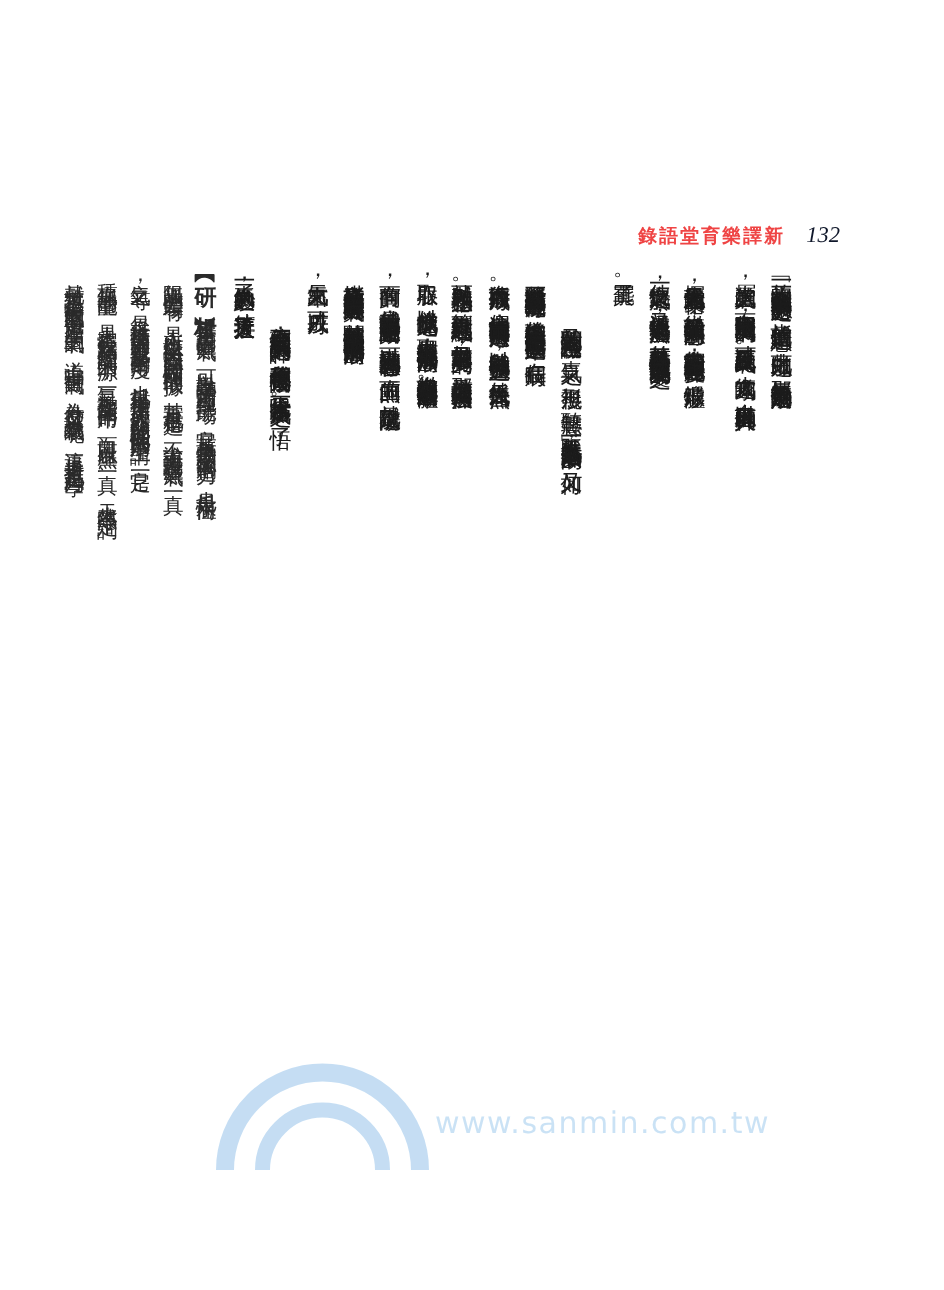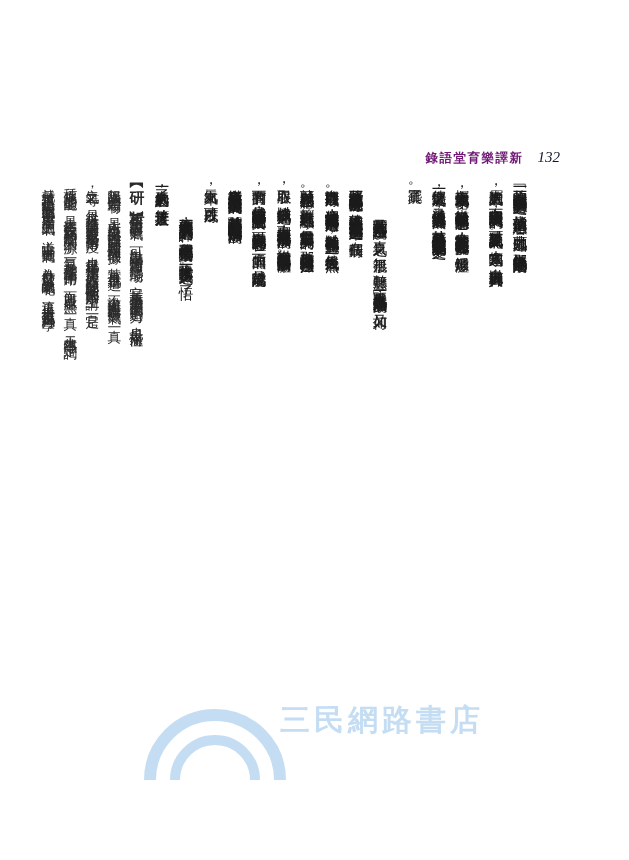--- a/index.html
+++ b/index.html
@@ -4,21 +4,21 @@
 <style>
   html, body { margin:0; padding:0; }
   body {
     width:629px; height:860px; background:#ffffff; position:relative; overflow:hidden;
     font-family:"DejaVu Serif","Liberation Serif",serif; color:#1a1a1a;
   }
   .header {
     position:absolute; top:149px; left:380px; width:180px; height:22px;
     display:flex; align-items:baseline; justify-content:flex-end; gap:14px;
   }
-  .header .title { font-size:12.5px; font-weight:bold; letter-spacing:1.5px; color:#701a75; }
+  .header .title { font-size:12.5px; font-weight:bold; letter-spacing:1.5px; color:#ef4444; }
   .header .page { font-size:15px; font-style:italic; color:#0f172a; font-family:"Liberation Serif",serif; }
   .col {
     position:absolute; top:178px; height:630px;
     writing-mode:vertical-rl; text-orientation:upright;
     white-space:nowrap; overflow:hidden;
   }
   .col.main { font-size:14.6px; line-height:20px; width:20px; letter-spacing:0.55px; color:#1c1c1c; }
   .col.comment { font-size:13.8px; line-height:18px; width:18px; letter-spacing:1.9px; color:#2a2a2a; font-family:"DejaVu Sans","Liberation Sans",sans-serif; font-weight:300; }
   .col.indent { padding-top:29px; }
   .label-bold { font-weight:bold; font-size:15px; }
@@ -68,14 +68,14 @@
 <div class="col comment" style="left:106px">無限的整體場有，是人所以誕生又所以回歸的超越性的依據，其實也就是道。不說道而說為虛無一氣、真一</div>
 <div class="col comment" style="left:84px">之氣等，是從丹道修煉的更直觀更形象的角度，也就是從道作用於人體所顯發的功能性的妙用上講，它是一</div>
 <div class="col comment" style="left:62px">種無形的能量，是人體後天精氣神的統一的本源。氣是一種能量的作用，而貫以虛無、真一、天然等限定詞，</div>
 <div class="col comment" style="left:40px">就是說這不是一般的氣而是道一層面上的氣。道中寓神寓氣，為什麼又只說為氣呢？這正是道教也是內丹學</div>
 
 <div class="watermark">
   <svg class="wm-arcs" viewBox="0 0 150 110">
     <path d="M10 100 A65 65 0 0 1 140 100" fill="none" stroke="#7fb6e6" stroke-width="12"></path>
     <path d="M35 100 A40 40 0 0 1 115 100" fill="none" stroke="#7fb6e6" stroke-width="10"></path>
   </svg>
-  <span class="wm-cn">三民網路書店</span>
+  <span class="wm-url">www.sanmin.com.tw</span>
 </div>
 
 </body></html>

